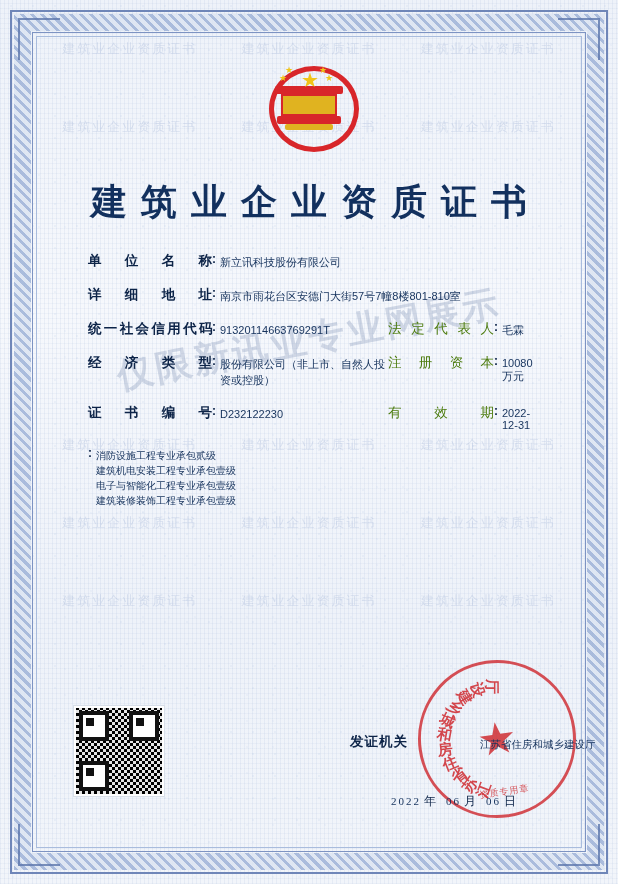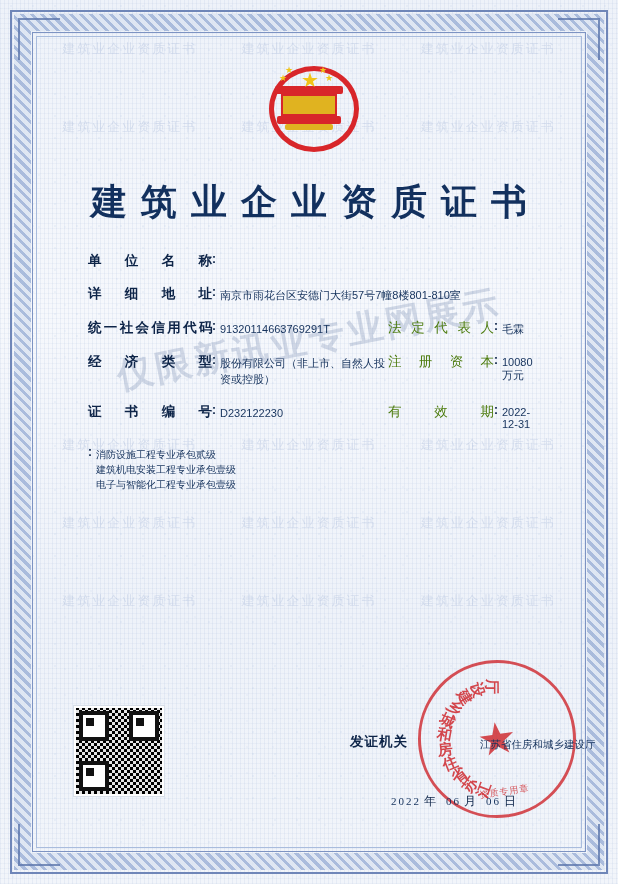--- a/index.html
+++ b/index.html
@@ -427,20 +427,21 @@
 
   <div class="title">建筑业企业资质证书</div>
 
   <div class="diag-watermark">仅限新讯业专业网展示</div>
 
   <div class="fields">
 
     <div class="field-row">
       <div class="fl">单位名称</div>
       <div class="colon">:</div>
+      <div class="fv">新立讯科技股份有限公司</div>
     </div>
 
     <div class="field-row">
       <div class="fl">详细地址</div>
       <div class="colon">:</div>
       <div class="fv">南京市雨花台区安德门大街57号7幢8楼801-810室</div>
     </div>
 
     <div class="field-row split">
       <div class="fl narrow">统一社会信用代码</div>
@@ -468,20 +469,21 @@
       <div class="colon">:</div>
       <div class="fv2">2022-12-31</div>
     </div>
 
     <div class="field-row">
       <div class="colon">:</div>
       <div class="fv levels">
         <div class="lv">消防设施工程专业承包贰级</div>
         <div class="lv">建筑机电安装工程专业承包壹级</div>
         <div class="lv">电子与智能化工程专业承包壹级</div>
+        <div class="lv">建筑装修装饰工程专业承包壹级</div>
       </div>
     </div>
 
   </div>
 
   <div class="qr">
     <div class="finder f1">
         <i></i>
       </div>
     <div class="finder f2">

